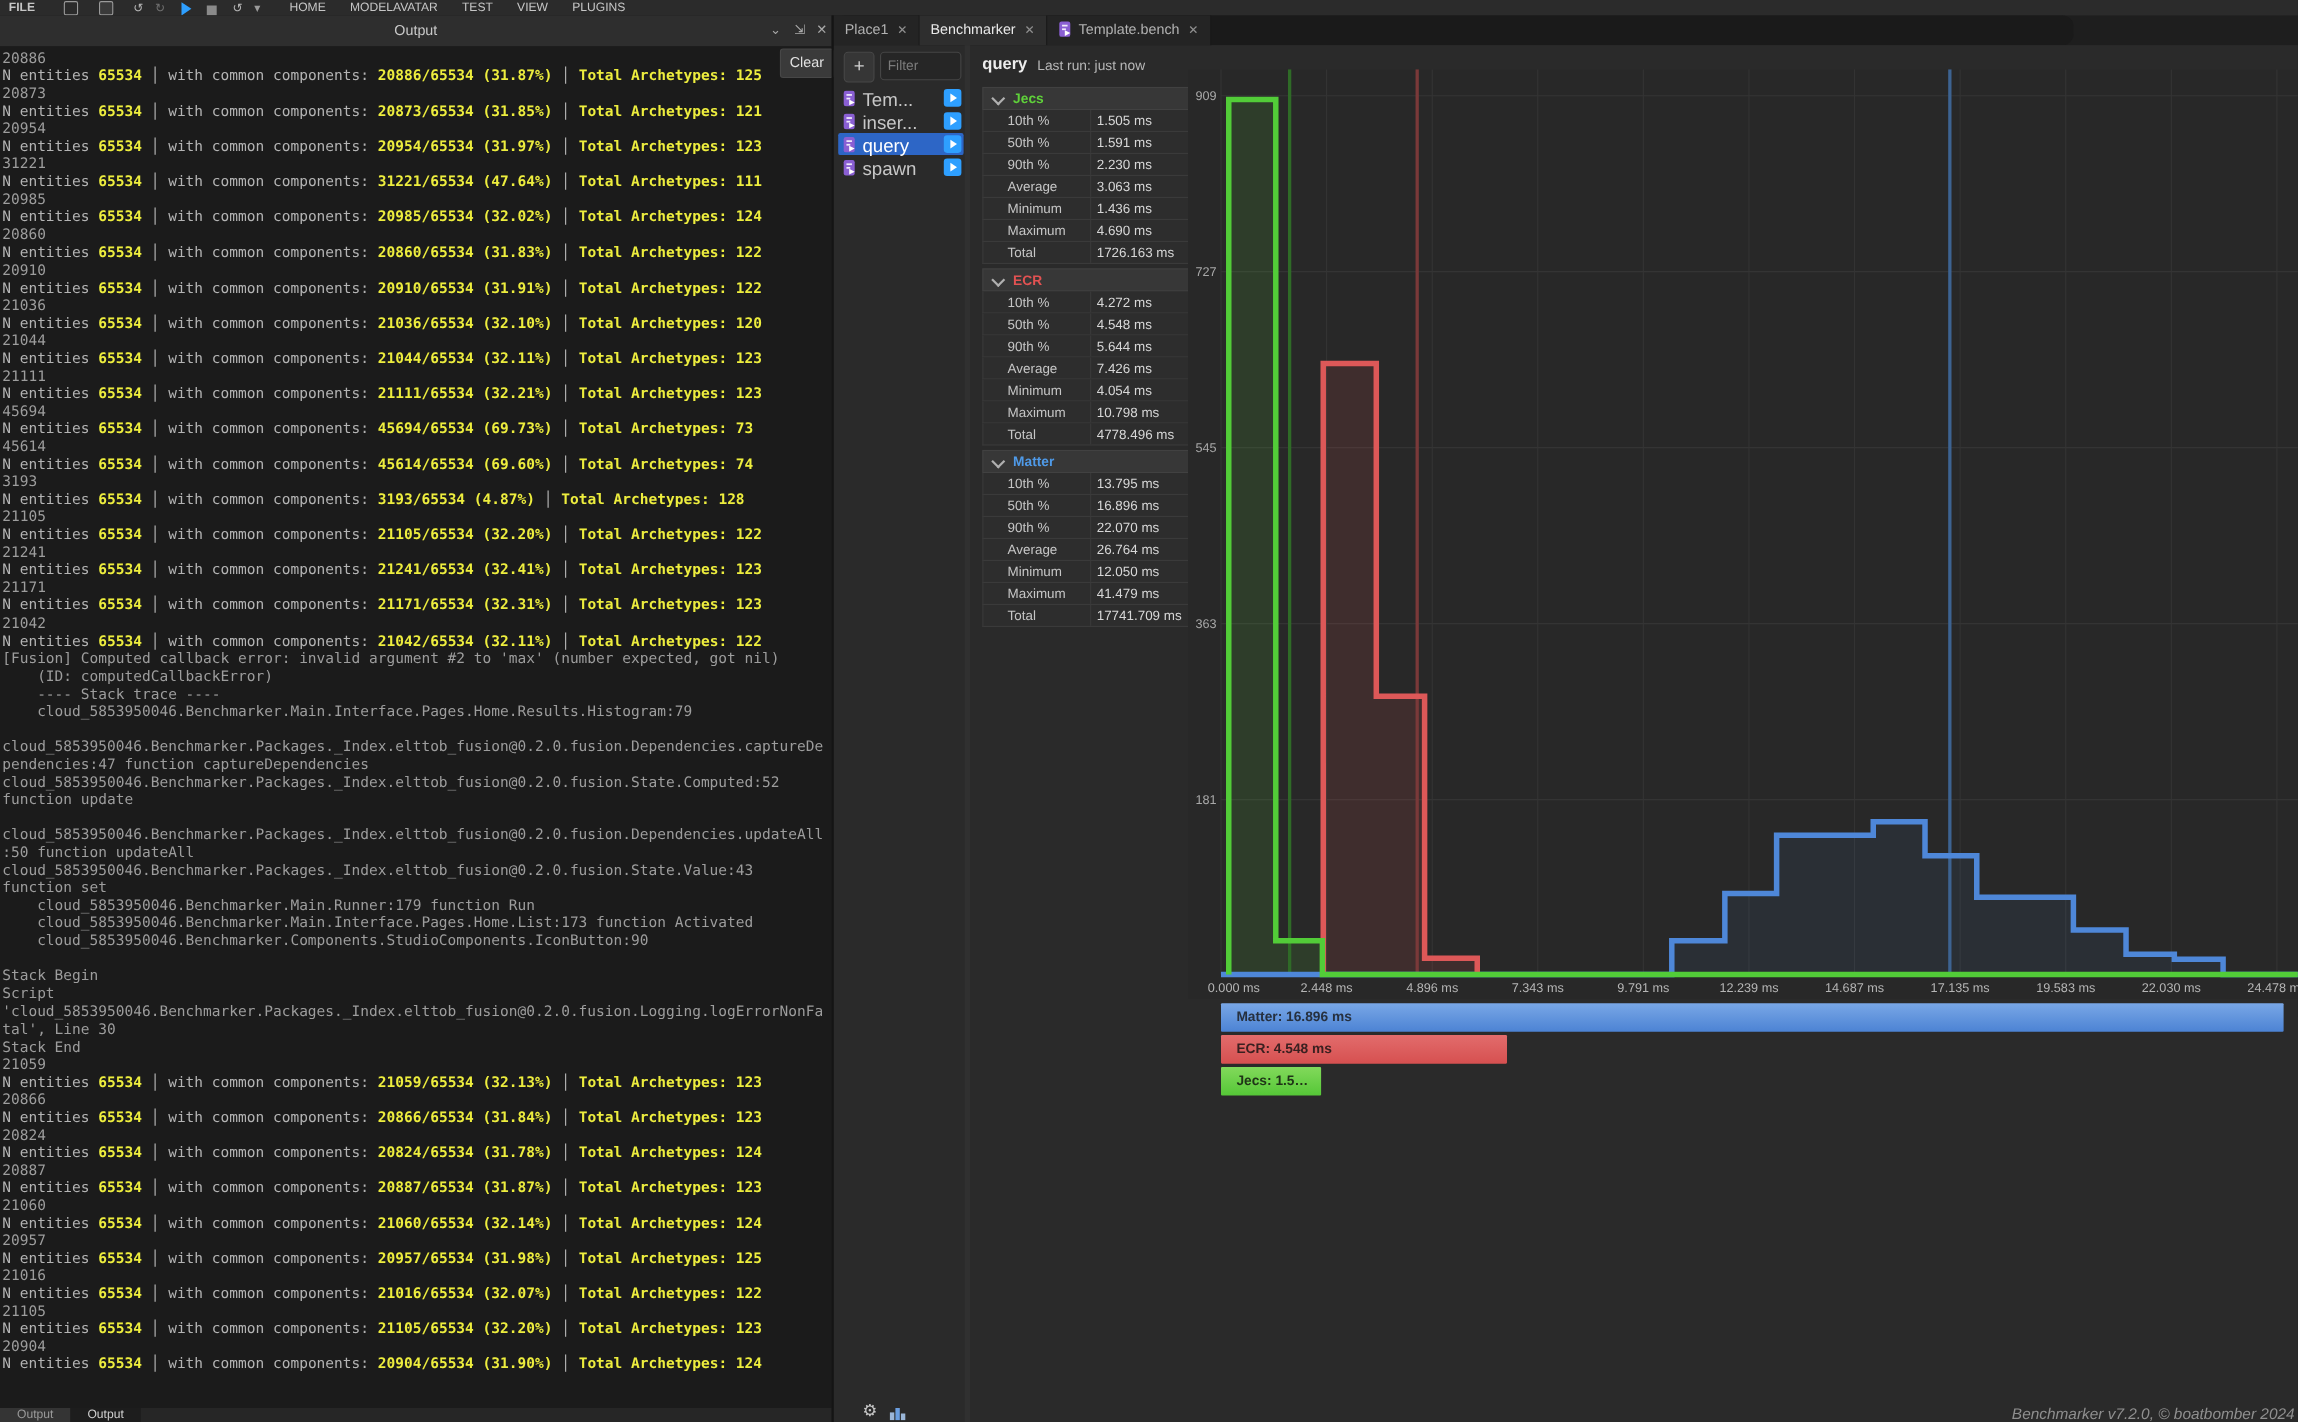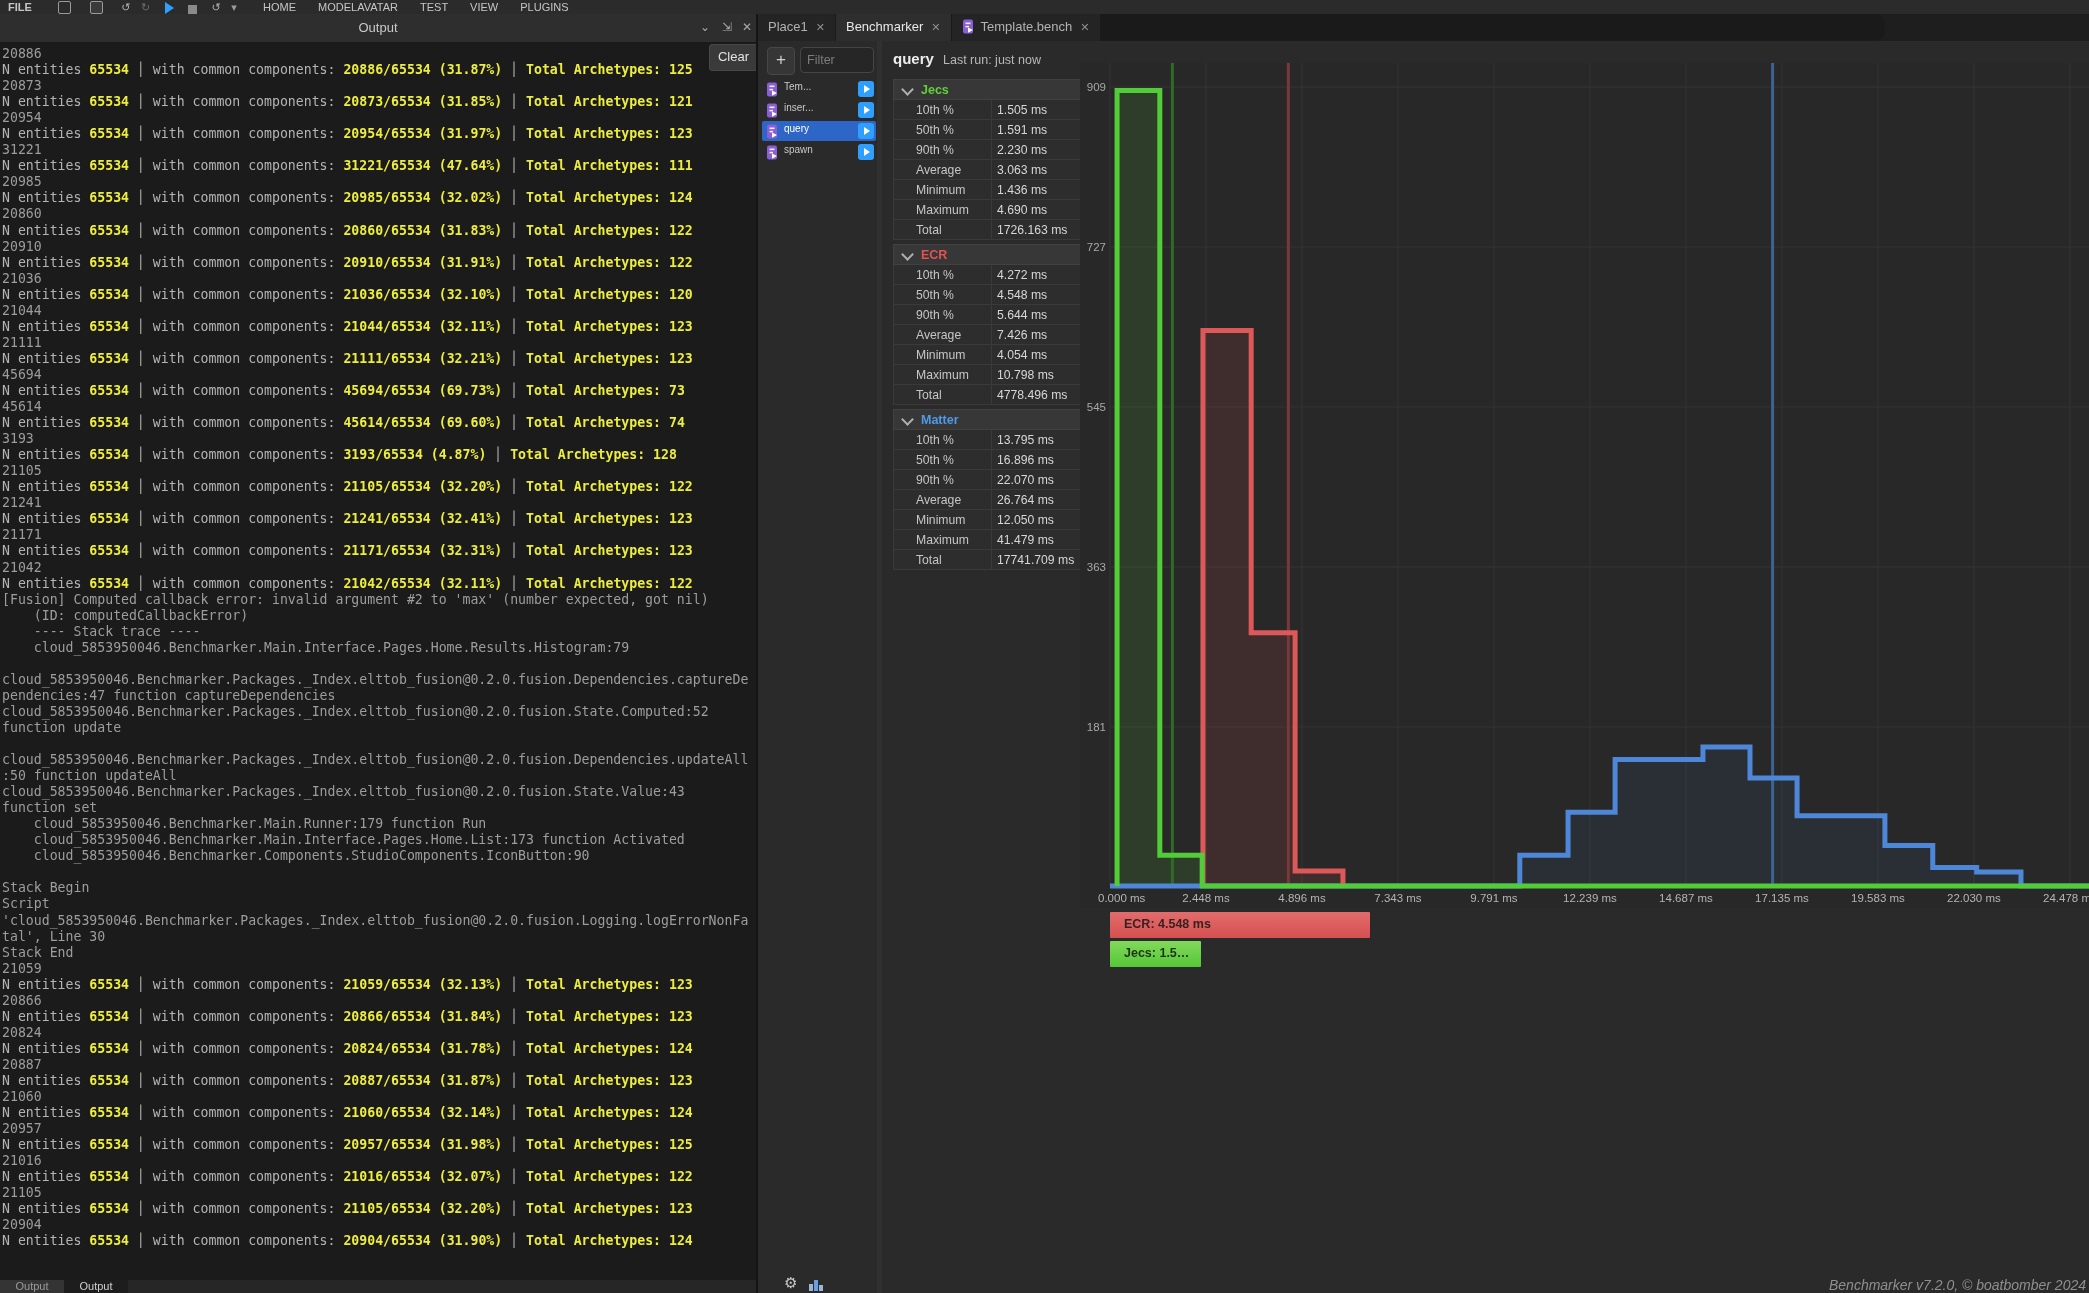--- a/index.html
+++ b/index.html
@@ -37,21 +37,21 @@
   #plg-body{left:758px;top:41px;width:1331px;height:1252px;background:#2a2a2a;}
   #splitter{left:877px;top:41px;width:5px;height:1252px;background:#303030;}
   
   #add-btn{left:767px;top:47px;width:26px;height:26px;background:#363636;border:1px solid #474747;border-radius:4px;
     color:#cfcfcf;font-size:17px;text-align:center;line-height:24px;cursor:pointer;}
   #filter-input{left:800px;top:47px;width:60px;height:24px;background:#262626;border:1px solid #454545;border-radius:4px;
     color:#cfcfcf;font-size:12.5px;padding:0 6px;outline:none;}
   #filter-input::placeholder{color:#7c7c7c;}
   #bench-list{left:762px;top:79px;width:114px;}
   .brow{position:relative;height:20px;margin-bottom:1px;cursor:pointer;border-radius:2px;}
-  .brow .lbl{position:absolute;left:22px;top:2px;font-size:10px;color:#c8c8c8;}
+  .brow .lbl{position:absolute;left:22px;top:2px;font-size:17px;color:#c8c8c8;}
   .brow.sel{background:#2d66c6;}
   .brow.sel .lbl{color:#ffffff;}
   .brow .sicon{position:absolute;left:4px;top:3px;}
   .playbtn{position:absolute;right:2px;top:2px;width:16px;height:16px;background:#2e9fff;border-radius:3px;cursor:pointer;}
   .playbtn:after{content:"";position:absolute;left:6px;top:4px;border-left:6px solid #ffffff;
     border-top:4px solid transparent;border-bottom:4px solid transparent;}
   
   #bench-title{left:893px;top:50px;font-size:15px;font-weight:bold;color:#ededed;}
   #last-run{left:943px;top:53px;font-size:12.5px;color:#b8b8b8;}
   
@@ -328,20 +328,23 @@
     <text x="413.963856" y="839" text-anchor="middle" fill="#b5b5b5" font-size="11.5px" font-family="&quot;Liberation Sans&quot;,sans-serif">9.791 ms</text>
     <text x="509.9646240000001" y="839" text-anchor="middle" fill="#b5b5b5" font-size="11.5px" font-family="&quot;Liberation Sans&quot;,sans-serif">12.239 ms</text>
     <text x="605.965392" y="839" text-anchor="middle" fill="#b5b5b5" font-size="11.5px" font-family="&quot;Liberation Sans&quot;,sans-serif">14.687 ms</text>
     <text x="701.9661600000001" y="839" text-anchor="middle" fill="#b5b5b5" font-size="11.5px" font-family="&quot;Liberation Sans&quot;,sans-serif">17.135 ms</text>
     <text x="797.9669279999999" y="839" text-anchor="middle" fill="#b5b5b5" font-size="11.5px" font-family="&quot;Liberation Sans&quot;,sans-serif">19.583 ms</text>
     <text x="893.92848" y="839" text-anchor="middle" fill="#b5b5b5" font-size="11.5px" font-family="&quot;Liberation Sans&quot;,sans-serif">22.030 ms</text>
     <text x="989.9292480000001" y="839" text-anchor="middle" fill="#b5b5b5" font-size="11.5px" font-family="&quot;Liberation Sans&quot;,sans-serif">24.478 ms</text>
   </svg>
 
 <div class="abs" id="legend">
+    <div class="legbar" style="width: 966px; background: linear-gradient(rgb(121, 167, 230), rgb(76, 131, 212));">
+      <span class="ltxt" style="color: rgb(38, 48, 63);">Matter: 16.896 ms</span>
+    </div>
     <div class="legbar" style="width: 260px; background: linear-gradient(rgb(226, 108, 108), rgb(214, 80, 80)); text-align: right;">
       <span class="ltxt" style="color: rgb(58, 32, 32);">ECR: 4.548 ms</span>
     </div>
     <div class="legbar" style="width: 91px; background: linear-gradient(rgb(130, 217, 91), rgb(85, 199, 55));">
       <span class="ltxt" style="color: rgb(31, 51, 23);">Jecs: 1.591 ms</span>
     </div>
   </div>
 
 <div class="abs" id="gear-btn">⚙</div>
 <svg class="abs" id="viewtoggle-btn" width="16" height="16">

